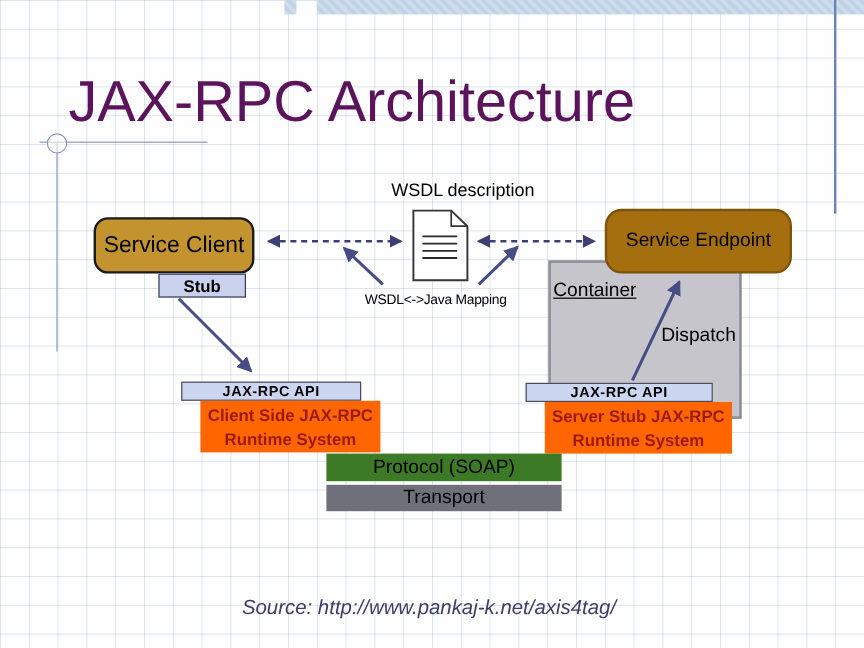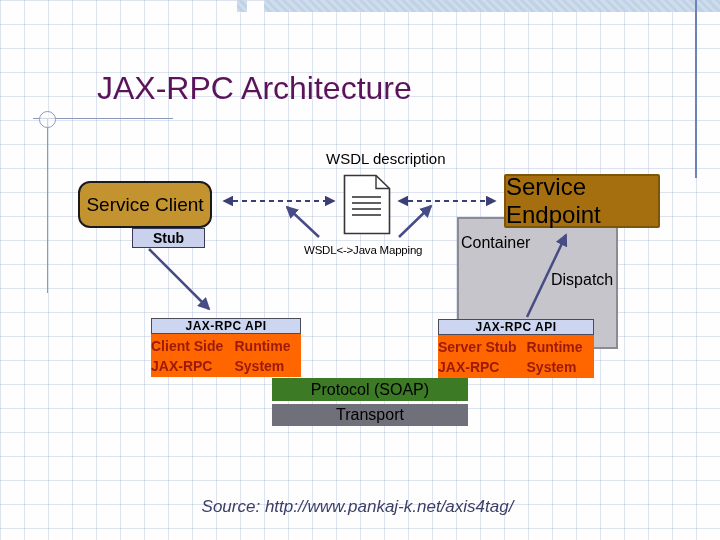--- a/index.html
+++ b/index.html
@@ -16,40 +16,40 @@
   .abs{position:absolute;}
   
   .band{top:0;height:12px;background:repeating-linear-gradient(45deg,#CEDCEC 0 3px,#BFD2E6 3px 6px);}
   .band-a{left:237px;width:10px;}
   .band-b{left:264px;width:456px;}
   .right-vline{left:695px;top:0;width:2px;height:178px;background:#6B84B8;}
   .deco-hline{left:33px;top:118px;width:140px;height:1px;background:#8C99BD;}
   .deco-vline{left:47px;top:119px;width:1px;height:174px;background:#8C99BD;}
   .deco-circle{left:39px;top:111px;width:15px;height:15px;border:1px solid #8C99BD;border-radius:50%;background:rgba(255,255,255,.6);}
   
-  .title{left:57px;top:70px;width:520px;font-size:32px;color:#5B145B;letter-spacing:0px;margin-left:40px;}
+  .title{left:57px;top:58px;width:520px;font-size:48px;color:#5B145B;letter-spacing:0px;}
   
   .lbl{white-space:nowrap;}
   .wsdl-desc{left:290px;top:150px;font-size:15px;margin-left:36px;}
   .mapping{left:304px;top:244px;font-size:11.5px;letter-spacing:-0.2px;}
   .dispatch{left:551px;top:271px;font-size:16px;}
   .source{left:0;top:461px;width:715px;text-align:center;font-size:17px;font-style:italic;color:#3D3D66;margin-top:36px;}
   
   .svc-client{left:78px;top:181px;width:134px;height:47px;background:#C2932F;border:2px solid #1A1A1A;border-radius:12px;
     display:flex;align-items:center;justify-content:center;font-size:19px;box-sizing:border-box;}
-  .svc-endpoint{left:504px;top:174px;width:156px;height:54px;background:#A56F10;border:2px solid #7C5509;border-radius:2px;
-    display:flex;align-items:center;justify-content:center;font-size:24px;box-sizing:border-box;}
+  .svc-endpoint{left:504px;top:174px;width:156px;height:54px;background:#A56F10;border:2px solid #7C5509;border-radius:14px;
+    display:flex;align-items:center;justify-content:center;font-size:16px;box-sizing:border-box;}
   .stub{left:132px;top:228px;width:73px;height:20px;background:#C9D1ED;border:1px solid #3A3A5A;
     display:flex;align-items:center;justify-content:center;font-size:14px;font-weight:600;box-sizing:border-box;}
   .container-box{left:457px;top:217px;width:161px;height:132px;background:#C5C5CB;border:2px solid #8B8B93;box-sizing:border-box;}
-  .container-lbl{left:461px;top:234px;font-size:16px;}
+  .container-lbl{left:461px;top:234px;font-size:16px;text-decoration:underline;}
   .api-header{height:16px;background:#CDD6F1;border:1px solid #4A4A5A;box-sizing:border-box;
     display:flex;align-items:flex-end;justify-content:center;font-size:12px;font-weight:bold;letter-spacing:.5px;}
   .api-body{height:43px;background:#FF6600;color:#9B1A0A;font-weight:600;font-size:14px;line-height:20px;
-    display:flex;align-items:center;justify-content:center;}
+    display:flex;flex-direction:column;align-items:center;justify-content:center;margin-left:16px;}
   .client-api{left:151px;width:150px;}
   .server-api{left:438px;width:156px;}
   .hdr-client{top:318px;} .body-client{top:334px;}
   .hdr-server{top:319px;} .body-server{top:335px;}
   .protocol{left:272px;top:378px;width:196px;height:23px;background:#3C7A26;
     display:flex;align-items:center;justify-content:center;font-size:16px;}
   .transport{left:272px;top:404px;width:196px;height:22px;background:#70707A;
     display:flex;align-items:center;justify-content:center;font-size:16px;}
   .arrow-layer{left:0;top:0;width:720px;height:540px;pointer-events:none;}
   .z0{z-index:0}.z1{z-index:1}.z2{z-index:2}.z3{z-index:3}

